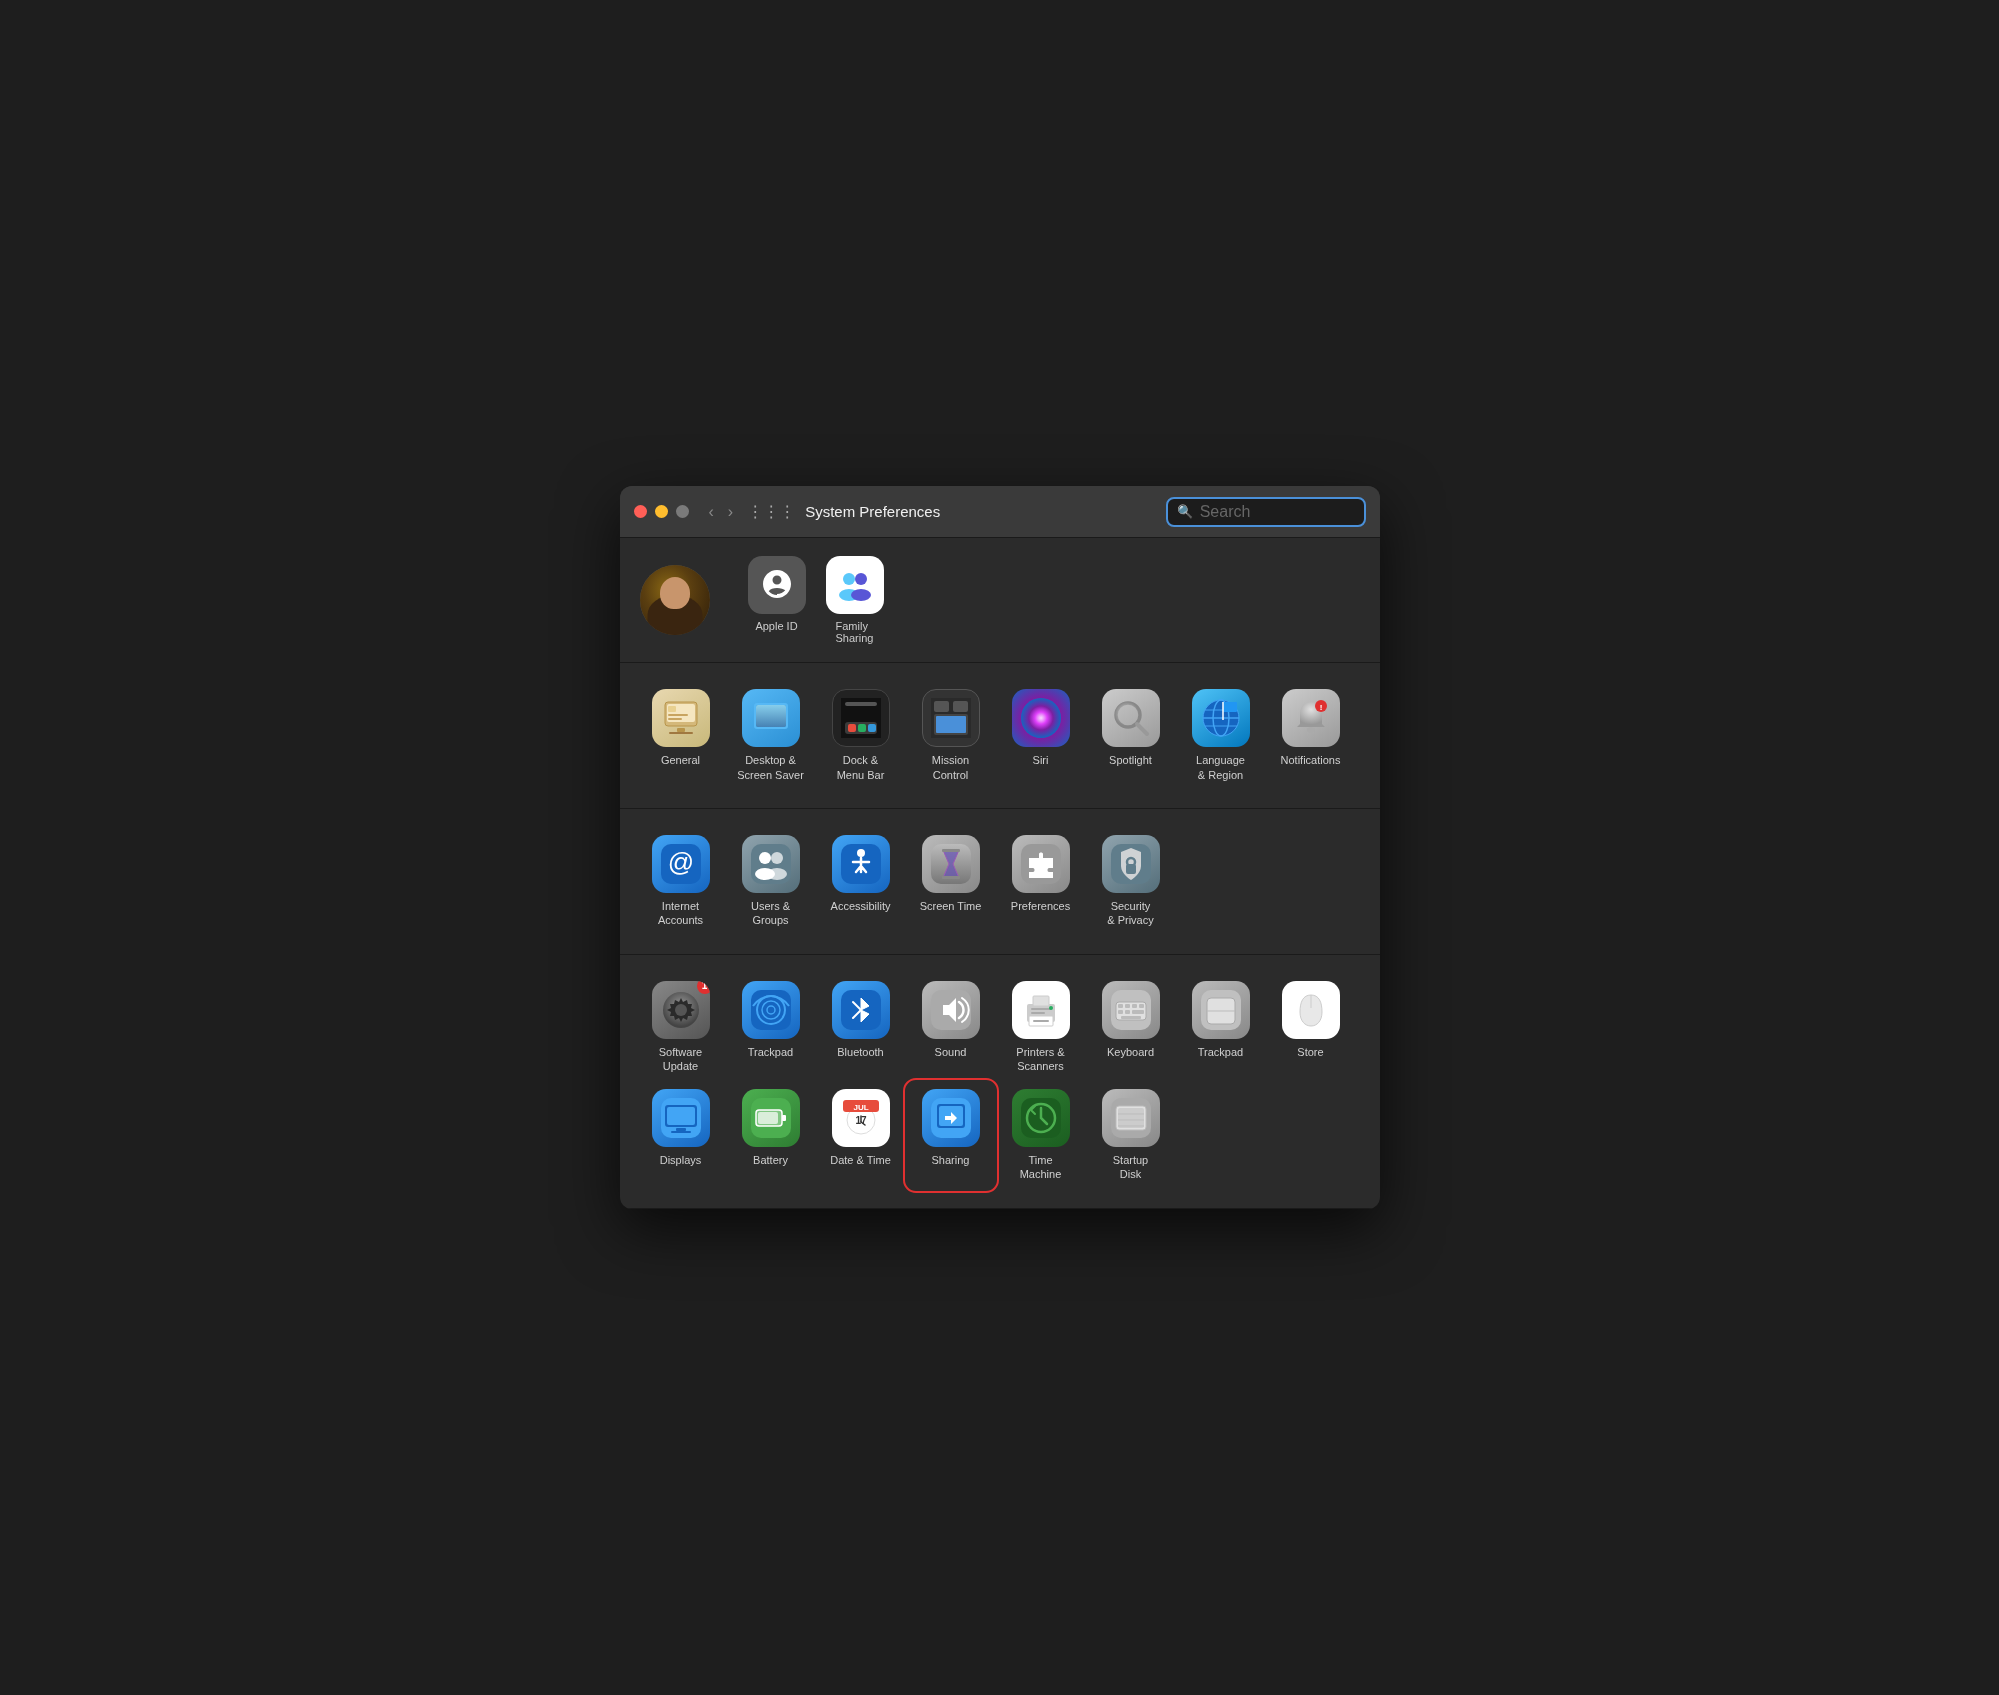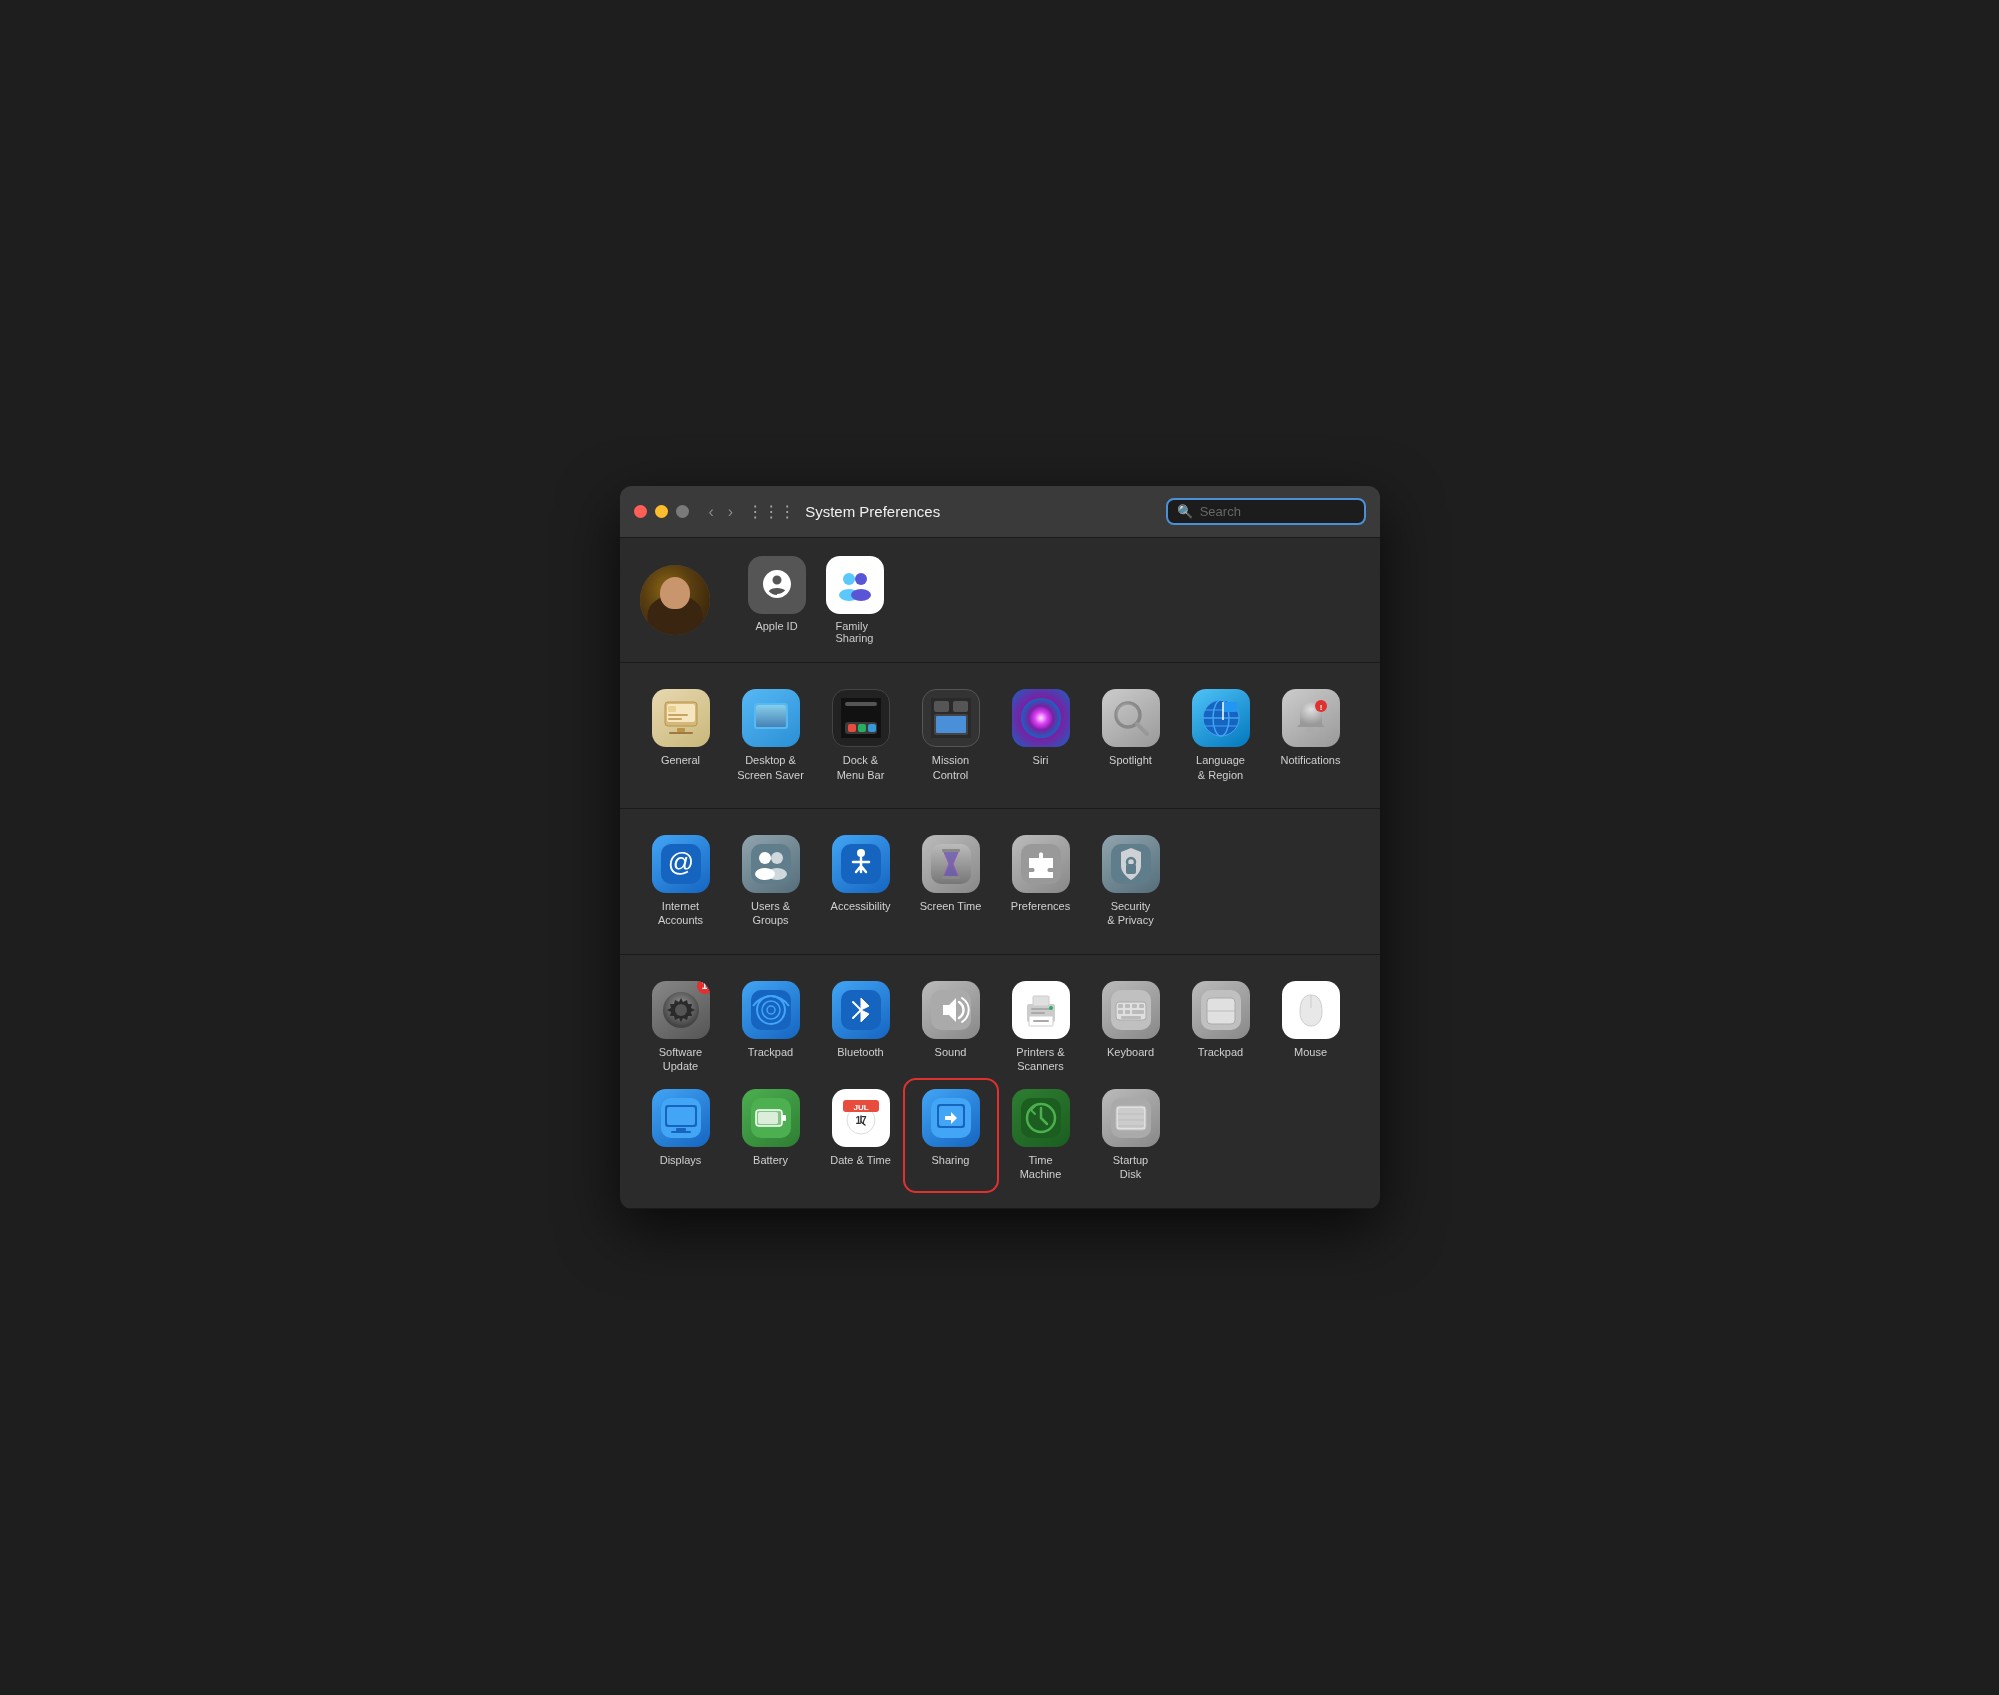--- a/index.html
+++ b/index.html
@@ -80,21 +80,21 @@
     .search-icon-svg {
       color: #888;
       font-size: 13px;
       margin-right: 6px;
     }
     .search-input {
       background: none;
       border: none;
       outline: none;
       color: #f0abfc;
-      font-size: 13px;
+      font-size: 16px;
       width: 100%;
     }
     .search-input::placeholder { color: #666; }
 
     
     .profile-section {
       background: #2b2b2b;
       padding: 18px 20px;
       display: flex;
       align-items: center;
@@ -641,21 +641,21 @@
       </div>
 
       <div class="pref-item">
         <div class="pref-icon icon-mouse">
           <svg width="40" height="40" viewBox="0 0 40 40">
             <rect width="40" height="40" rx="10" fill="white"></rect>
             <path d="M20 5 C12 5 9 12 9 22 C9 31 14 36 20 36 C26 36 31 31 31 22 C31 12 28 5 20 5Z" fill="#e8e8e8" stroke="#ccc" stroke-width="1"></path>
             <line x1="20" y1="5" x2="20" y2="18" stroke="#ccc" stroke-width="1"></line>
           </svg>
         </div>
-        <span class="pref-label">Mouse</span>
+        <span class="pref-label">Store</span>
       </div>
 
       <div class="pref-item">
         <div class="pref-icon icon-displays">
           <svg width="40" height="40" viewBox="0 0 40 40">
             <rect width="40" height="40" rx="10" fill="#42a5f5"></rect>
             <rect x="4" y="7" width="32" height="22" rx="3" fill="#1565c0"></rect>
             <rect x="6" y="9" width="28" height="18" rx="2" fill="#42a5f5"></rect>
             <rect x="15" y="30" width="10" height="3" rx="1" fill="#1565c0"></rect>
             <rect x="10" y="33" width="20" height="2" rx="1" fill="#1565c0"></rect>

